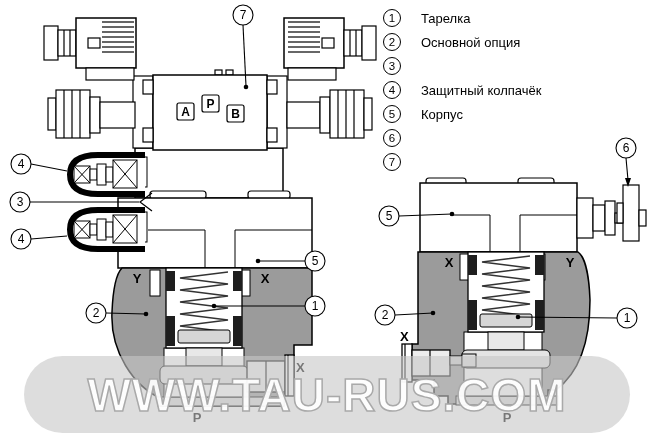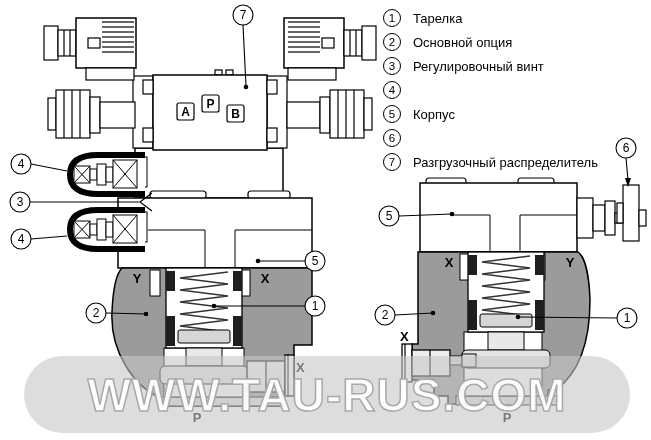--- a/index.html
+++ b/index.html
@@ -9,21 +9,21 @@
   svg text{font-family:"Liberation Sans", sans-serif;}
   .port-label{font-size:13px;font-weight:bold;fill:#000;}
   .callout-num{font-size:12px;fill:#000;}
   .pilot-letter{font-size:12px;font-weight:bold;fill:#000;}
 
   
   .legend{position:absolute;left:383px;top:6px;}
   .legend-row{display:flex;align-items:center;height:24px;}
   .legend-num{flex:0 0 auto;width:16px;height:16px;border:1px solid #000;border-radius:50%;
               font-size:11.5px;line-height:16px;text-align:center;color:#000;background:#fff;}
-  .legend-label{margin-left:12px;font-size:13px;color:#000;white-space:nowrap;}
+  .legend-label{margin-left:20px;font-size:13px;color:#000;white-space:nowrap;}
 
   
   .watermark{position:absolute;left:24px;top:356px;width:606px;height:77px;
              border-radius:40px;background:rgba(198,198,198,0.60);
              display:flex;align-items:center;justify-content:center;}
   .watermark span{font-size:46px;font-weight:bold;letter-spacing:1px;
                   color:rgba(255,255,255,0.92);-webkit-text-stroke:1.5px #a9a9a9;
                   white-space:nowrap;}
 </style>
 </head>
@@ -313,35 +313,34 @@
     <div class="legend-row">
       <span class="legend-num">1</span>
       <span class="legend-label">Тарелка</span>
     </div>
     <div class="legend-row">
       <span class="legend-num">2</span>
       <span class="legend-label">Основной опция</span>
     </div>
     <div class="legend-row">
       <span class="legend-num">3</span>
-      <span class="legend-label">Регулировочный винт</span>
     </div>
     <div class="legend-row">
       <span class="legend-num">4</span>
+      <span class="legend-label">Защитный колпачёк</span>
     </div>
     <div class="legend-row">
       <span class="legend-num">5</span>
       <span class="legend-label">Корпус</span>
     </div>
     <div class="legend-row">
       <span class="legend-num">6</span>
     </div>
     <div class="legend-row">
       <span class="legend-num">7</span>
-      <span class="legend-label">Разгрузочный распределитель</span>
     </div>
   </div>
 
   <div class="watermark">
     <span>WWW.TAU-RUS.COM</span>
   </div>
 
 </div>
 
 </body></html>

